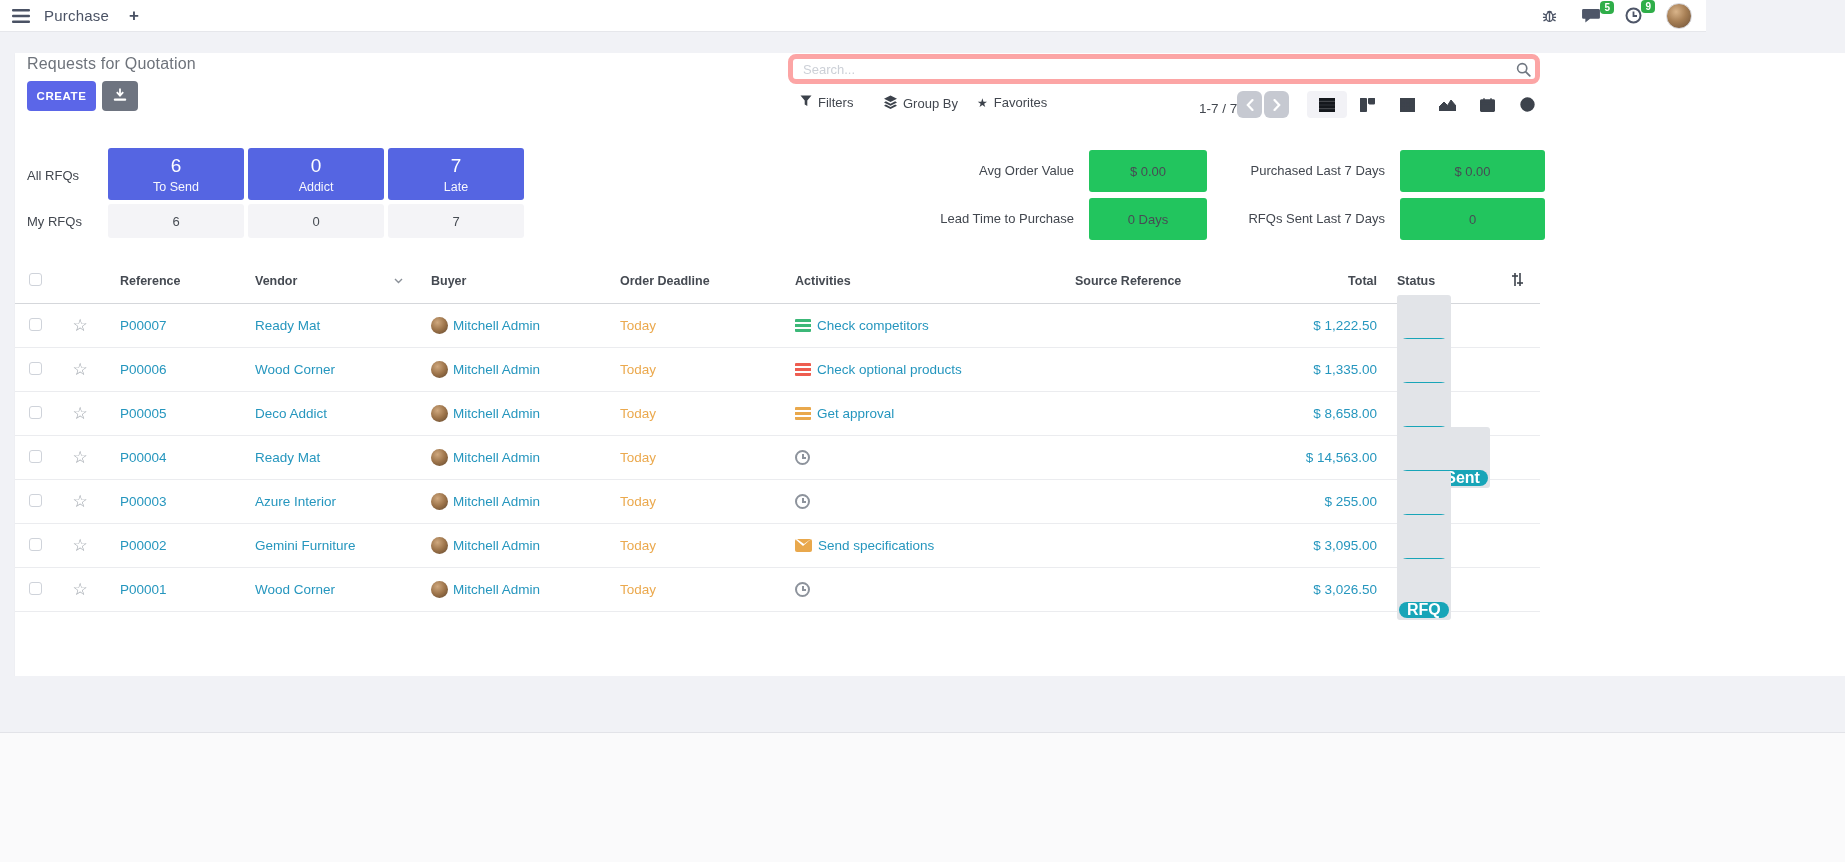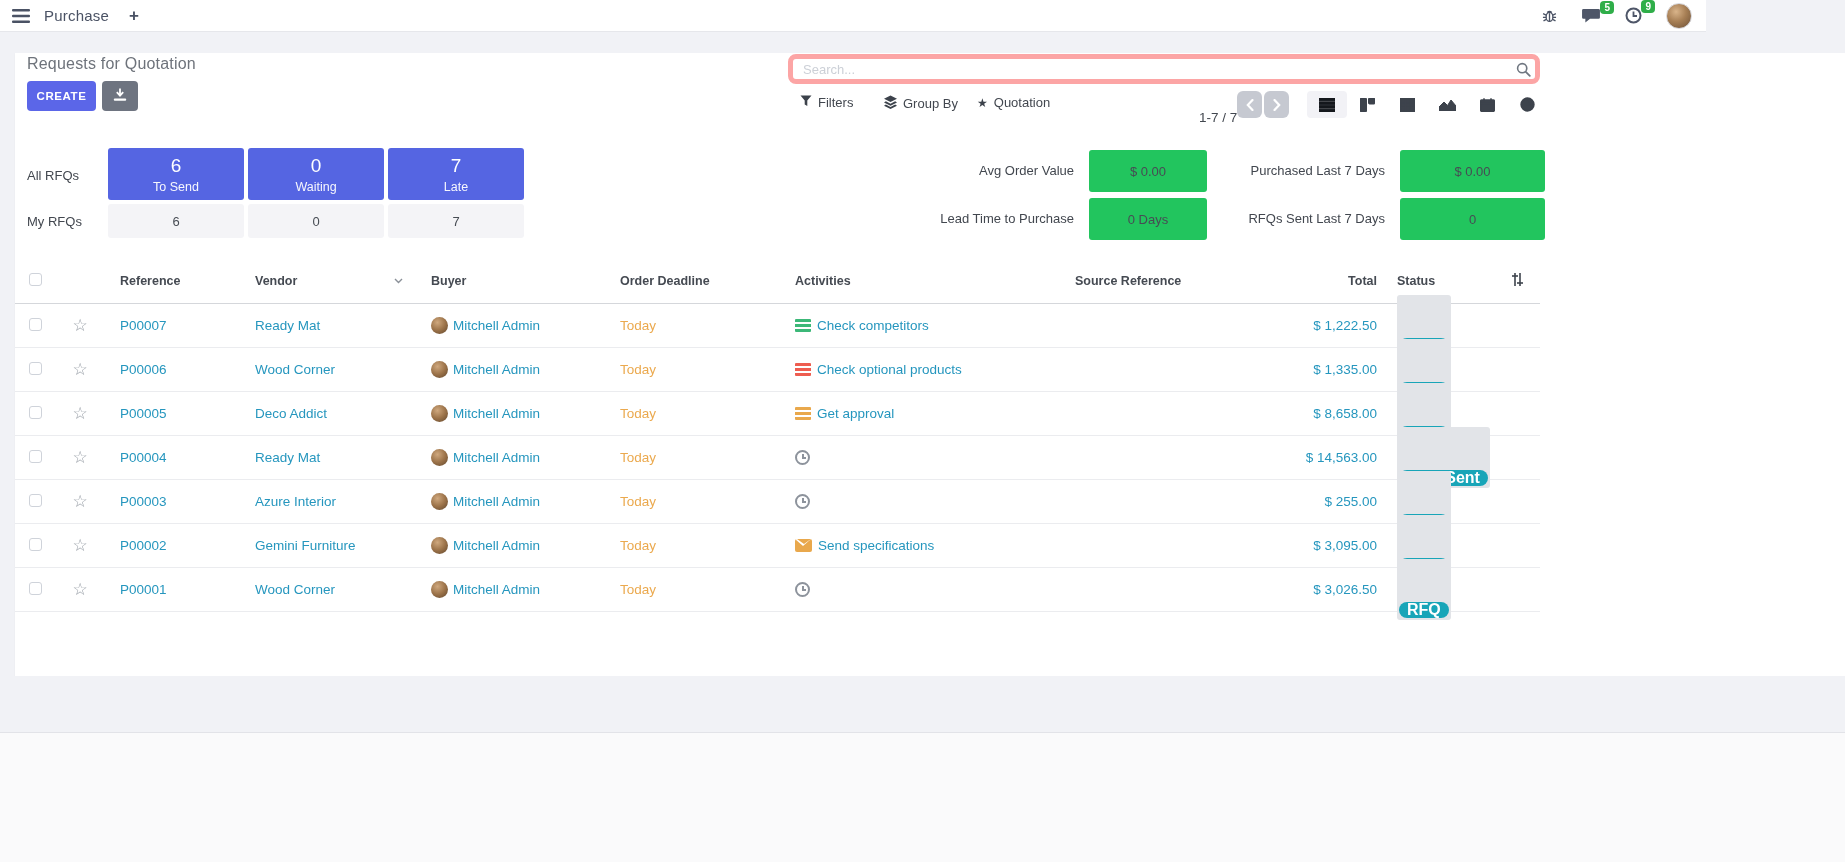--- a/index.html
+++ b/index.html
@@ -37,21 +37,21 @@
                 align-items:center; justify-content:center; }
   .searchbox { position:absolute; left:773px; top:1px; width:752px; height:30px; }
   .searchbox input { width:100%; height:100%; border:5px solid #fca5a5; border-radius:8px;
                      padding:0 16px 0 10px; font-size:13px; color:#42474f; outline:none; font-family:inherit; }
   .searchbox input::placeholder { color:#ccd0d7; }
   .searchbox .mag { position:absolute; right:9px; top:8px; cursor:pointer; }
   .cp-row2 { position:absolute; top:38px; left:0; right:0; height:28px; }
   .facet { position:absolute; display:inline-flex; align-items:center; gap:6px; font-size:13px;
            color:#42474f; cursor:pointer; top:4px; }
   .facet .star-glyph { font-size:12px; color:#3c424b; }
-  .pager-txt { position:absolute; left:1184px; top:19px; font-size:13.5px; color:#42474f; }
+  .pager-txt { position:absolute; left:1184px; top:10px; font-size:13.5px; color:#42474f; }
   .pager-btn { position:absolute; top:0; width:25px; height:27px; background:#c6c9d1; border:none;
                border-radius:6px; cursor:pointer; display:inline-flex; align-items:center; justify-content:center; }
   .pager-prev { left:1222px; } .pager-next { left:1249px; }
   .views { position:absolute; left:1292px; top:0; display:flex; }
   .view-btn { width:40px; height:27px; display:inline-flex; align-items:center; justify-content:center;
               cursor:pointer; border-radius:4px; }
   .view-btn.active { background:#f2f2f6; }
   .view-btn svg { fill:#3d434c; stroke:#3d434c; }
   .view-btn.active svg { fill:#15181d; stroke:#15181d; }
 
@@ -208,21 +208,21 @@
         <span class="facet" style="left:869px">
           <span><svg width="13" height="14" viewBox="0 0 14 15">
                 <path d="M7 0.5 L14 4 L7 7.5 L0 4 Z" fill="#3c424b"></path>
                 <path d="M2 6.8 L0 8 L7 11.5 L14 8 L12 6.8 L7 9.3 Z" fill="#3c424b"></path>
                 <path d="M2 10.3 L0 11.5 L7 15 L14 11.5 L12 10.3 L7 12.8 Z" fill="#3c424b"></path>
               </svg></span>
           <span>Group By</span>
         </span>
         <span class="facet" style="left:962px">
           <span class="star-glyph">★</span>
-          <span>Quotation</span>
+          <span>Favorites</span>
         </span>
 
         <span class="pager-txt">1-7 / 7</span>
         <button class="pager-btn pager-prev">
           <svg width="8" height="12" viewBox="0 0 8 12">
               <path d="M6.5 1 L1.8 6 L6.5 11" stroke="#fff" stroke-width="2.2" fill="none" stroke-linecap="round"></path>
             </svg>
         </button>
         <button class="pager-btn pager-next">
           <svg width="8" height="12" viewBox="0 0 8 12">
@@ -278,21 +278,21 @@
     </div>
 
     <div class="dash">
       <span class="dash-label" style="left:12px; top:27px">All RFQs</span>
       <div class="stat-tile" style="left:93px">
         <span class="v">6</span>
           <span class="l">To Send</span>
       </div>
       <div class="stat-tile" style="left:233px">
         <span class="v">0</span>
-          <span class="l">Waiting</span>
+          <span class="l">Addict</span>
       </div>
       <div class="stat-tile" style="left:373px">
         <span class="v">7</span>
           <span class="l">Late</span>
       </div>
       <span class="dash-label" style="left:12px; top:73px">My RFQs</span>
       <div class="my-tile" style="left:93px">6</div>
       <div class="my-tile" style="left:233px">0</div>
       <div class="my-tile" style="left:373px">7</div>
 

